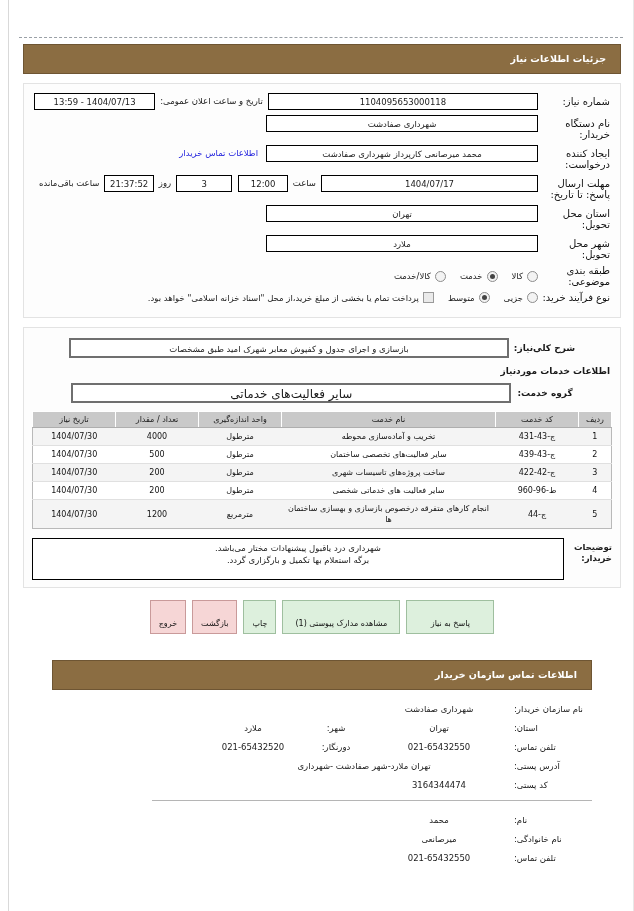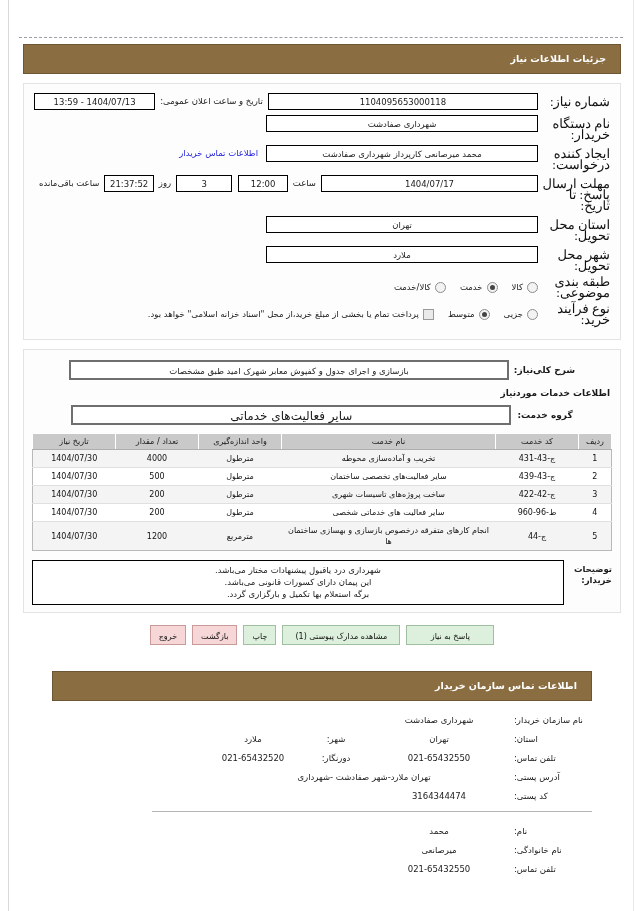--- a/index.html
+++ b/index.html
@@ -67,25 +67,24 @@
   .frow {
     display: flex;
     align-items: flex-start;
     justify-content: flex-start;
     margin-bottom: 5px;
   }
   .flabel {
     width: 72px;
     flex: 0 0 72px;
     text-align: right;
-    font-size: 13px;
+    font-size: 10px;
     line-height: 11px;
     padding-top: 3px;
     color: #111;
-    font-family: Liberation Serif, serif;
   }
   .fbox {
     border: 1px solid #000000;
     background: #ffffff;
     height: 17px;
     line-height: 16px;
     box-sizing: border-box;
     text-align: center;
     font-size: 8.5px;
     padding: 0 4px;
@@ -288,24 +287,24 @@
   .btn-bar {
     display: flex;
     justify-content: center;
     align-items: center;
     gap: 6px;
     padding: 12px 0 4px 0;
   }
   .btn {
     border: 1px solid #9a9a9a;
     font-size: 8px;
-    height: 20px;
+    height: 32px;
     line-height: 14px;
     box-sizing: border-box;
-    padding: 4px 8px;
+    padding: 16px 8px;
     text-align: center;
     white-space: nowrap;
     cursor: pointer;
     color: #111;
   }
   .btn.green { background: #ddf0dd; border-color: #9fbf9f; }
   .btn.red   { background: #f6d6d6; border-color: #c99a9a; }
   .btn.w-resp { min-width: 88px; }
   .btn.w-attach { min-width: 118px; }
 
@@ -508,21 +507,20 @@
             <td>1200</td>
             <td>1404/07/30</td>
           </tr>
         </tbody>
       </table>
 
       <div class="notes-row">
         <div class="notes-label">توضیحات خریدار:</div>
         <div class="notes-box">
           <div>شهرداری درد یاقبول پیشنهادات مختار می‌باشد.</div>
-          <div>این پیمان دارای کسورات قانونی می‌باشد.</div>
           <div>برگه استعلام بها تکمیل و بارگزاری گردد.</div>
         </div>
       </div>
 
     </div>
 
     <div class="btn-bar">
       <div class="btn green w-resp">پاسخ به نیاز</div>
       <div class="btn green w-attach">مشاهده مدارک پیوستی (1)</div>
       <div class="btn green">چاپ</div>

